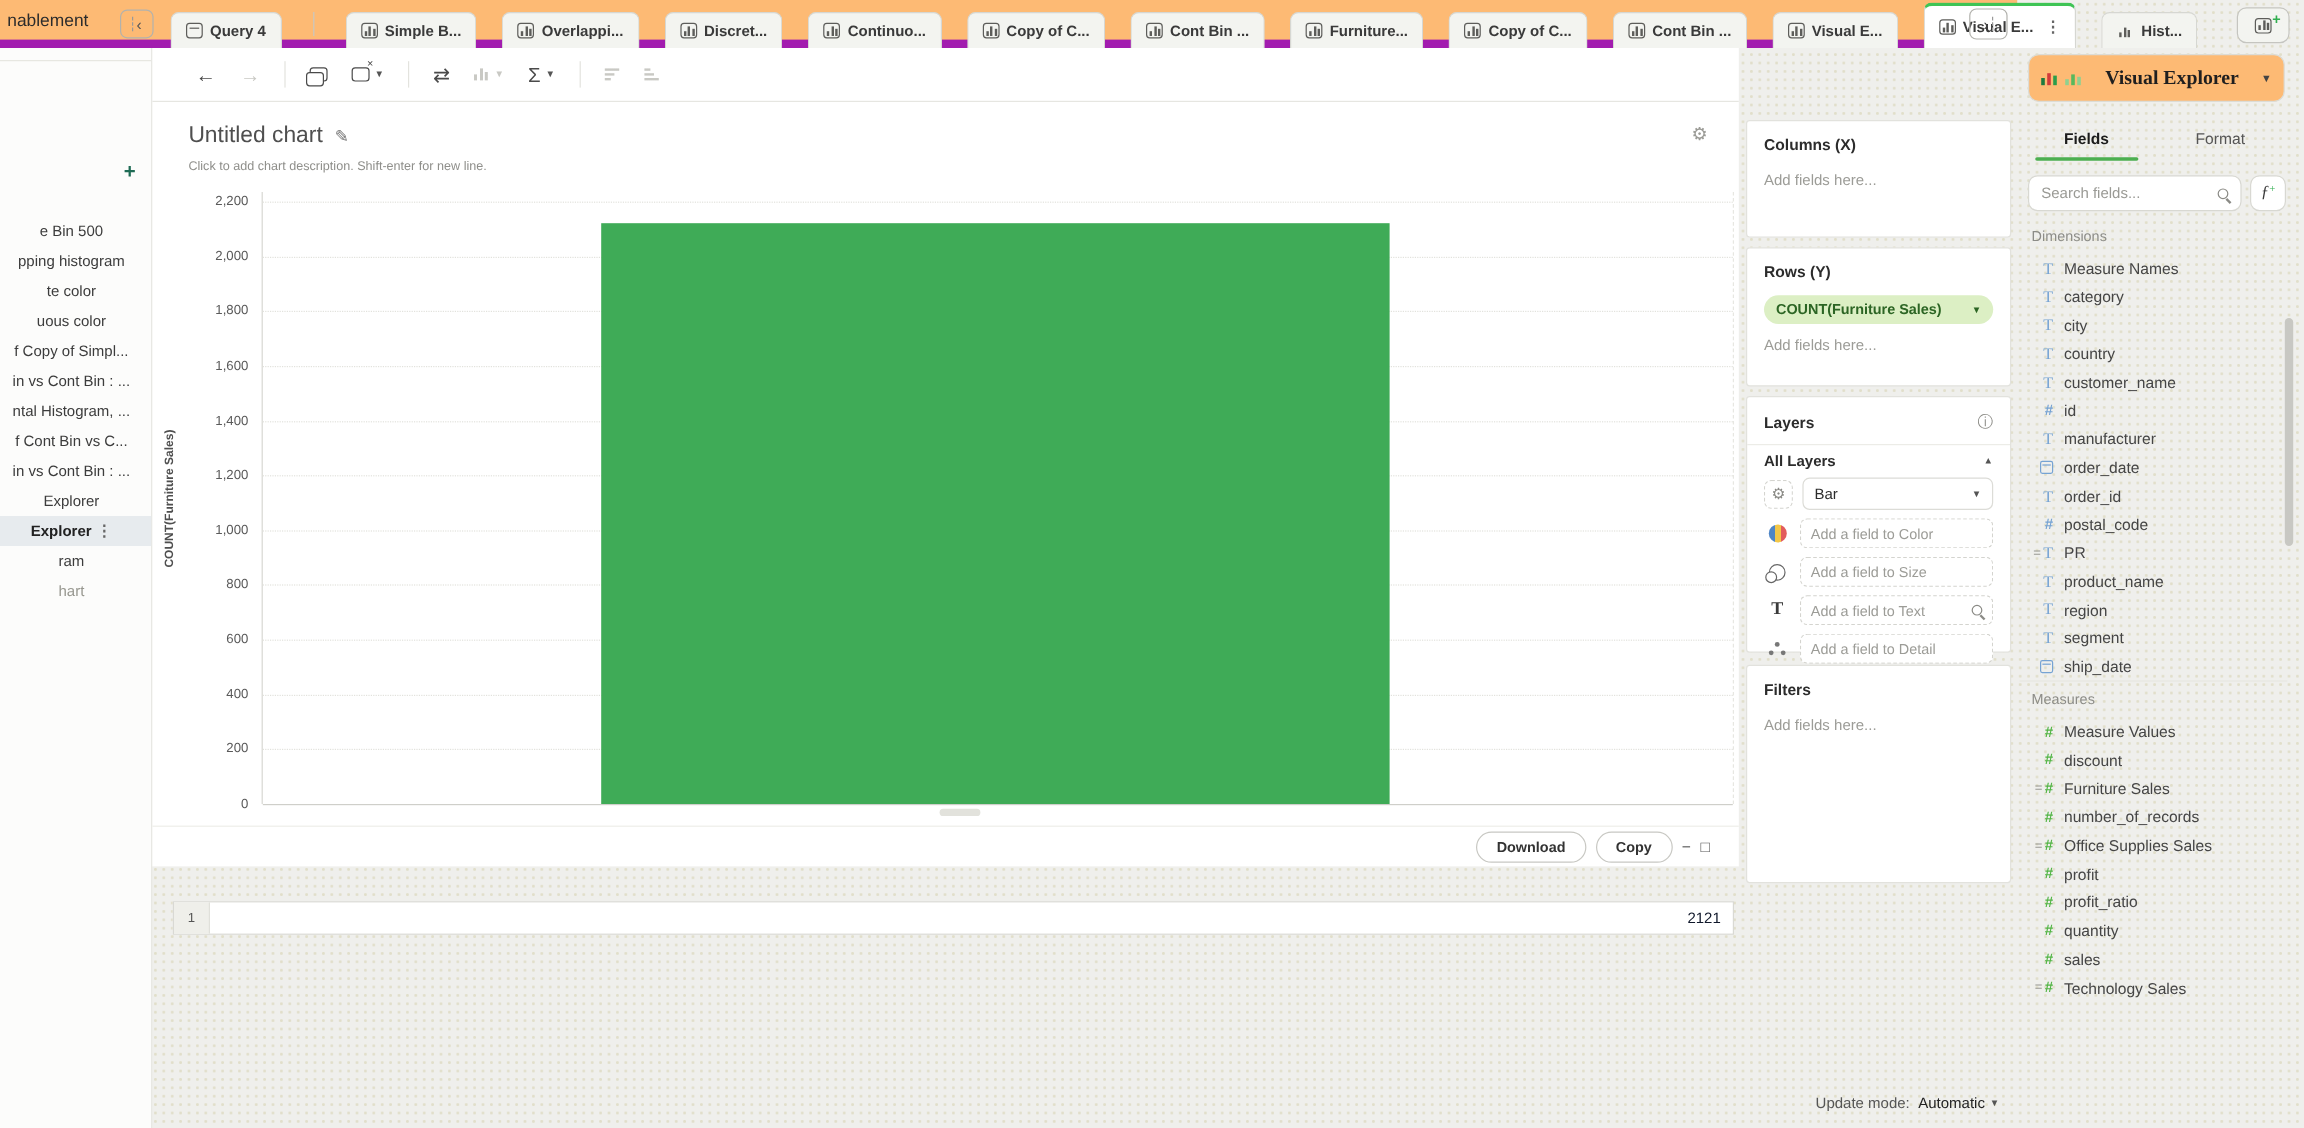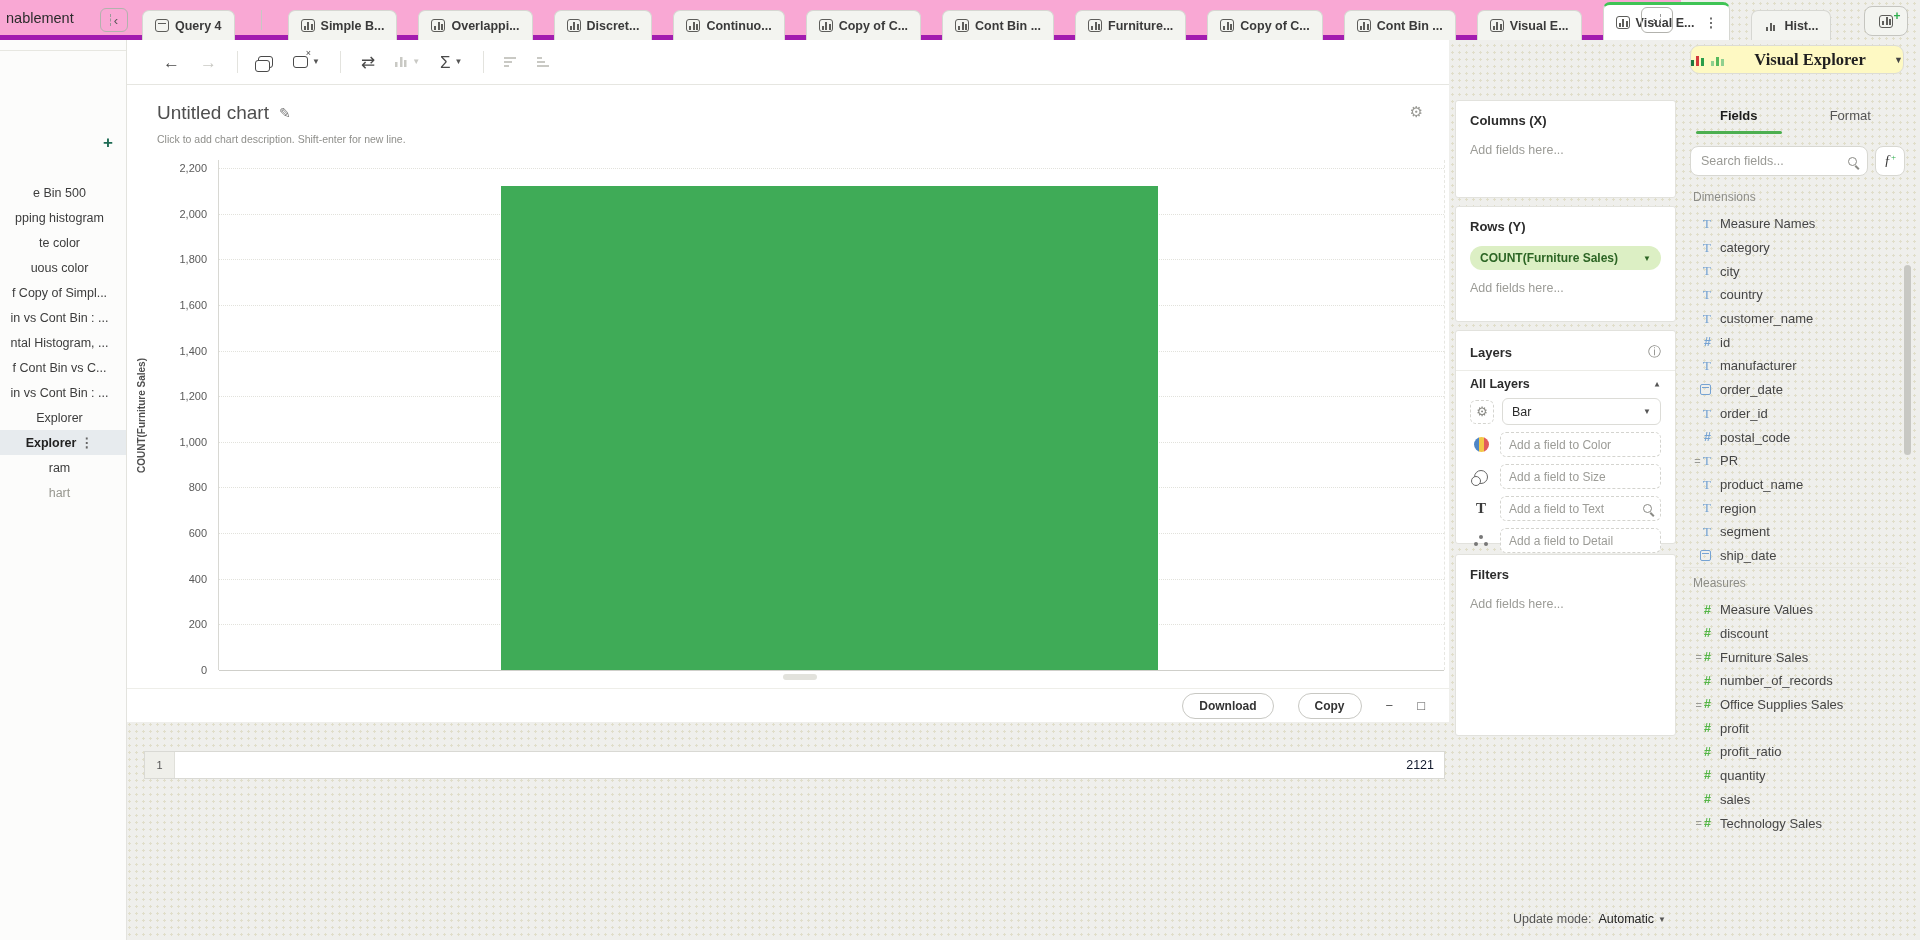--- a/index.html
+++ b/index.html
@@ -5,21 +5,21 @@
   *{margin:0;padding:0;box-sizing:border-box}
   html,body{width:1920px;height:940px;overflow:hidden}
   body{
     font-family:"Liberation Sans",sans-serif;
     background-color:#efefec;
     background-image:radial-gradient(rgba(187,178,114,.28) 1px, transparent 1.3px);
     background-size:7px 7px;
     color:#333;position:relative;
   }
   
-  .tabbar{position:absolute;left:0;top:0;width:1681px;height:40px;background:#f9a8d4;border-bottom:5px solid #a21caf}
+  .tabbar{position:absolute;left:0;top:0;width:1681px;height:40px;background:#fdba74;border-bottom:7px solid #a21caf}
   .ws-label{position:absolute;left:6px;top:10px;font-size:14.5px;font-weight:500;color:#2c2c2c}
   .collapse-btn{position:absolute;left:100px;top:8px;width:28px;height:24px;border:1px solid #b2b2ad;border-radius:6px;display:flex;align-items:center;justify-content:center;color:#555;font-size:13px;gap:3px;background:transparent}
   .collapse-btn i{width:1px;height:12px;border-left:1px dashed #999}
   #tab-strip{position:absolute;left:142px;top:0;height:40px;display:flex;align-items:flex-end;gap:21px}
   .tab{height:30px;display:flex;align-items:center;gap:6px;padding:0 12px;background:#f3f4f0;border:1px solid #d6d7d2;border-bottom:none;border-radius:7px 7px 0 0;font-size:12.5px;font-weight:700;color:#3a3a3a;white-space:nowrap}
   .tab.active{height:38px;background:#fff;border-top:3px solid #3fc455}
   .tab-sep{width:1px;height:20px;background:#c8c8c3;margin:0 5px;align-self:center}
   .kebab{color:#666;font-size:13px;margin-left:4px}
   .tab-ic{width:14px;height:13px;border:1.3px solid #5d5d5a;border-radius:3px;position:relative;flex:none}
   .tab-ic.query::before{content:"";position:absolute;top:3px;left:2px;right:2px;height:1.2px;background:#5d5d5a}
@@ -70,21 +70,21 @@
   .chart-desc{position:absolute;left:30px;top:48px;font-size:10.5px;color:#8f8f8b}
   .gear{position:absolute;right:26px;top:18px;font-size:15px;color:#9a9a95}
   .plot{position:absolute;left:91px;top:75px;width:1227px;height:510px;border-left:1px solid #d8d8d3;border-right:1px dashed #e7e7e2}
   .gridline{position:absolute;left:0;right:0;height:0;border-top:1px dotted #e2e2dc}
   .gridline.axisline{border-top:1px solid #cfcfca}
   .ytick{position:absolute;right:calc(100% + 12px);font-size:11px;color:#5a5a5a;white-space:nowrap}
   .ylab-wrap{position:absolute;left:-88px;top:0;height:510px;width:20px;display:flex;align-items:center;justify-content:center}
   .ylab{transform:rotate(-90deg);white-space:nowrap;font-size:10px;font-weight:700;color:#4f4f4f}
   .bar{position:absolute;left:282px;width:657px}
   .grip{position:absolute;left:656px;top:589px;width:34px;height:6px;border-radius:3px;background:#e2e2dc}
-  .dlrow{position:absolute;left:0;right:0;top:603px;height:34px;border-top:1px solid #eeeee9;display:flex;align-items:center;justify-content:flex-end;gap:24px;padding-right:24px}
+  .dlrow{position:absolute;left:0;right:0;top:603px;height:34px;border-top:1px solid #eeeee9;display:flex;align-items:center;justify-content:flex-end;gap:8px;padding-right:24px}
   .btn{height:26px;padding:0 16px;border:1px solid #c8c8c3;border-radius:14px;font-size:12px;font-weight:700;color:#333;display:flex;align-items:center;background:#fff}
   .win-ic{color:#555;font-size:13px;line-height:1}
   
   .results-header{position:absolute;left:17px;right:4px;top:691px;height:20px;background:#e5e5e0;border:1px solid #d9d9d4;border-bottom:none;display:flex;align-items:center;padding-left:44px;font-size:11px;font-weight:700;color:#333}
   .results-row{position:absolute;left:17px;right:4px;top:711px;height:28px;background:#fff;border:1px solid #d9d9d4;display:flex}
   .rt-gutter{width:30px;background:#efefea;border-right:1px solid #e0e0da;display:flex;align-items:center;justify-content:center;font-size:11px;color:#555}
   .rt-cell{flex:1;display:flex;align-items:center;justify-content:flex-end;padding-right:10px;font-size:12.5px;color:#0f172a}
   
   .shelfcol{position:absolute;left:1455px;top:40px;width:221px;height:900px}
   .card{position:absolute;left:0;right:0;background:#fff;border:1px solid #e2e2dd;border-radius:3px;padding:12px 14px}
@@ -112,21 +112,21 @@
   .ic-textT{font-family:"Liberation Serif",serif;font-size:15px;font-weight:700;color:#3a3a3a;line-height:1}
   .ic-detail{width:4px;height:4px;border-radius:50%;background:#777;position:relative;margin-bottom:7px}
   .ic-detail::after{content:"";position:absolute;top:7px;left:-5px;width:4px;height:4px;border-radius:50%;background:#777;box-shadow:10px 0 0 #777}
   .ic-search{width:9px;height:9px;border:1.4px solid #8a8a85;border-radius:50%;position:relative;flex:none}
   .ic-search::after{content:"";position:absolute;left:7px;top:7px;width:5px;height:1.6px;background:#8a8a85;transform:rotate(45deg);transform-origin:0 0}
   .update-row{position:absolute;top:872px;right:10px;display:flex;align-items:center;gap:7px;font-size:12.5px}
   .update-label{color:#555}
   .update-value{color:#222;font-weight:500;display:flex;align-items:center;gap:4px}
   
   .fieldscol{position:absolute;left:1683px;top:40px;width:237px;height:900px}
-  .fp-header{position:absolute;top:5px;left:7px;width:214px;height:29px;background:#fef9c3;border:1px solid #dcdcd6;border-radius:9px;display:flex;align-items:center;padding:0 0;gap:5px}
+  .fp-header{position:absolute;top:5px;left:7px;width:214px;height:40px;background:#fdba74;border:1px solid #dcdcd6;border-radius:9px;display:flex;align-items:center;padding:0 10px;gap:5px}
   .viz-ic{width:15px;height:12px;flex:none;background:
     linear-gradient(#1d7a3e,#1d7a3e) 0 100%/3px 6px no-repeat,
     linear-gradient(#d23a3a,#d23a3a) 5px 100%/3px 10px no-repeat,
     linear-gradient(#2a9d4a,#2a9d4a) 10px 100%/3px 8px no-repeat}
   .viz-ic.b{background:
     linear-gradient(#8fd08f,#8fd08f) 0 100%/3px 5px no-repeat,
     linear-gradient(#57b85c,#57b85c) 5px 100%/3px 9px no-repeat,
     linear-gradient(#8fd08f,#8fd08f) 10px 100%/3px 7px no-repeat}
   .fp-title{flex:1;text-align:center;font-family:"Liberation Serif",serif;font-size:16.5px;font-weight:700;color:#1f1f1f}
   .fp-caret{font-size:9px;color:#444}

